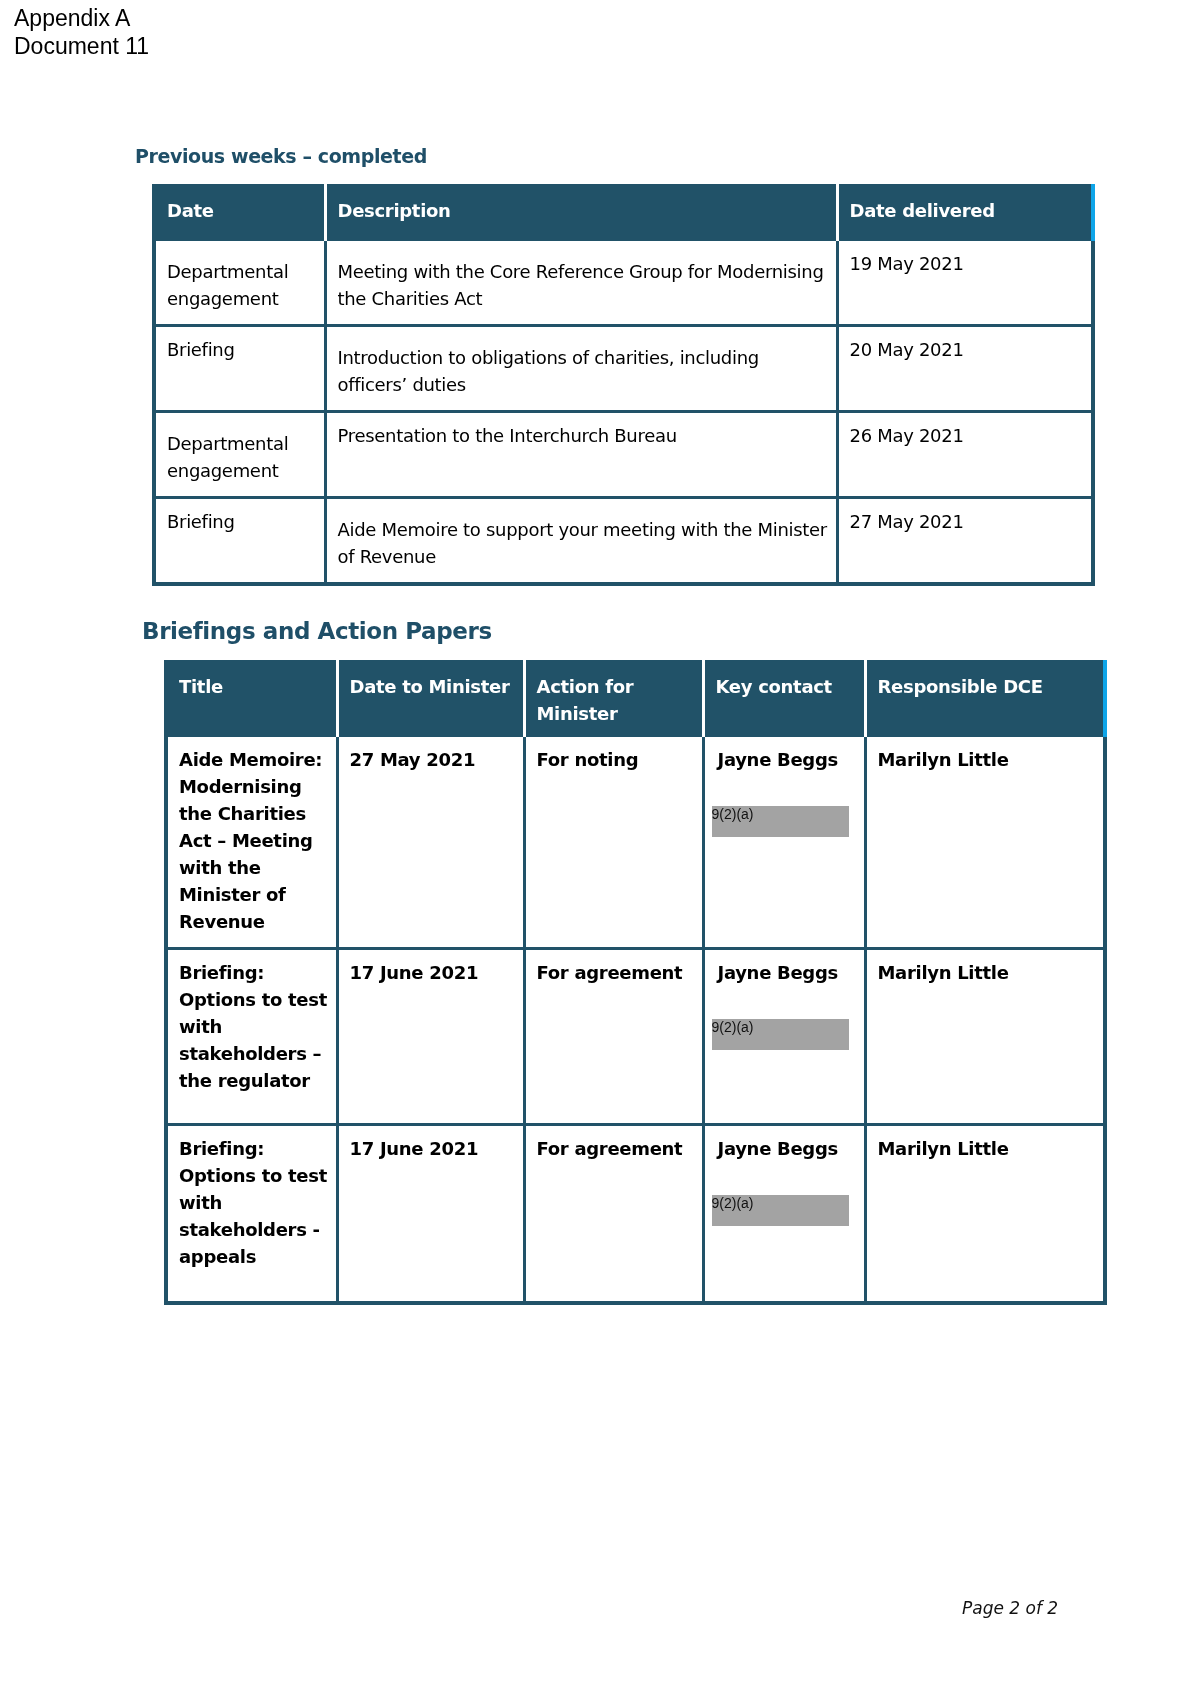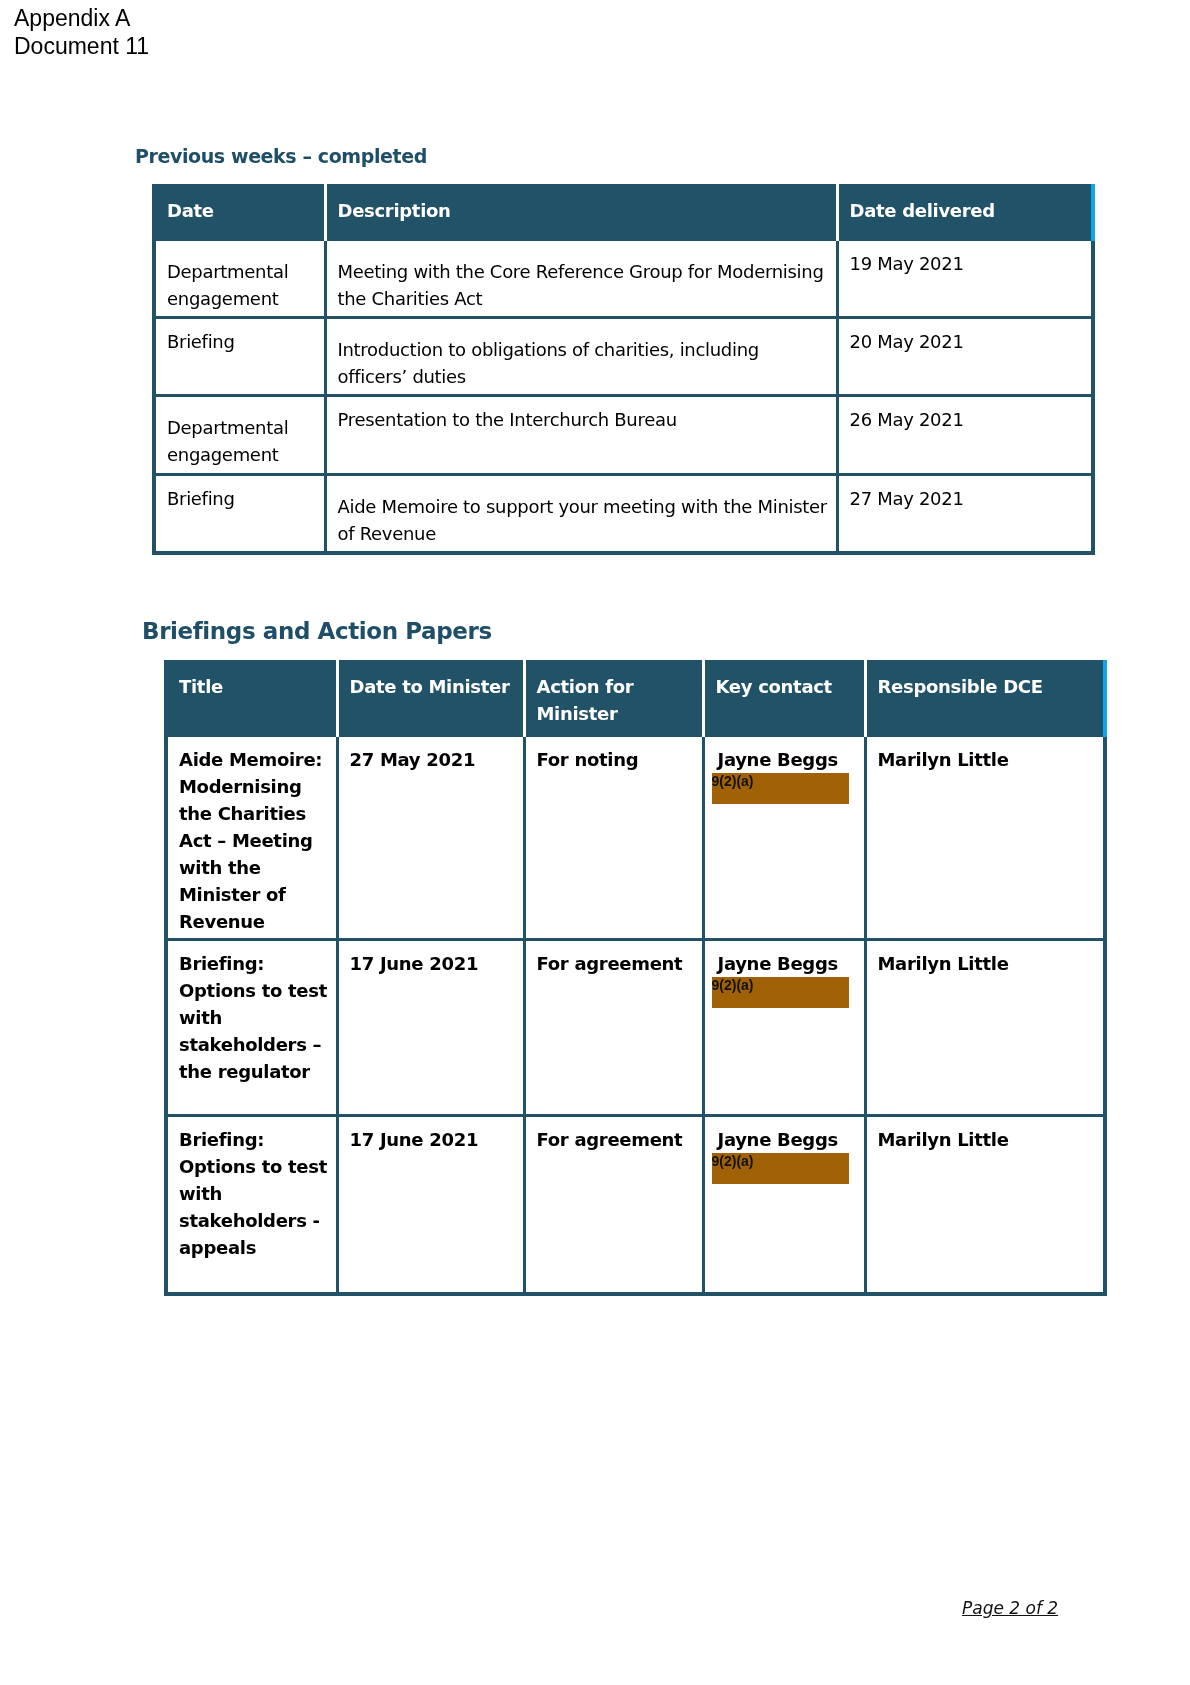--- a/index.html
+++ b/index.html
@@ -5,32 +5,32 @@
   html, body { margin:0; padding:0; background:#ffffff; }
   body { width:1190px; height:1685px; position:relative; overflow:hidden; font-family:"Liberation Sans", sans-serif; color:#000; }
   .header-block { position:absolute; left:14px; top:4px; font-family:"Liberation Sans", sans-serif; font-size:23px; line-height:28px; color:#000; }
   .section-title { position:absolute; color:#1f4f68; font-family:"DejaVu Sans", sans-serif; font-weight:bold; letter-spacing:-0.4px; }
   .t1-title { left:135px; top:145px; font-size:19px; }
   .t2-title { left:142px; top:618px; font-size:23px; }
   table.doc { position:absolute; border-collapse:collapse; table-layout:fixed; font-family:"DejaVu Sans", sans-serif; }
   table.doc th { background:#215268; color:#fff; text-align:left; vertical-align:top; font-weight:bold; font-size:18px; line-height:27px; padding:13px 10px 0 11px; border-left:3px solid #ffffff; letter-spacing:-0.3px; }
   table.doc th:first-child { border-left:4px solid #215268; }
   table.doc th:last-child { border-right:4px solid #0ea5e9; }
-  table.doc td { vertical-align:top; font-size:18px; line-height:27px; padding:0 8px 3px 11px; border:3px solid #215268; letter-spacing:-0.3px; }
+  table.doc td { vertical-align:top; font-size:18px; line-height:27px; padding:0 8px 12px 11px; border:3px solid #215268; letter-spacing:-0.3px; }
   table.doc td:first-child { border-left-width:4px; }
   table.doc td:last-child { border-right-width:4px; }
   table.doc tr:last-child td { border-bottom-width:4px; }
   #t1 { left:152px; top:184px; width:939px; }
   #t1 th { height:41px; padding-top:13px; }
   #t2 { left:164px; top:660px; width:939px; }
   #t2 th { height:61px; padding-top:13px; }
   #t2 td { font-weight:bold; }
-  .redact { display:block; width:137px; height:31px; background:#a16207; font-family:"Liberation Sans", sans-serif; font-weight:bold; font-size:14px; line-height:16px; color:#111; margin-left:-4px; letter-spacing:0; }
+  .redact { display:block; width:137px; height:31px; background:#a3a3a3; font-family:"Liberation Sans", sans-serif; font-weight:normal; font-size:14px; line-height:16px; color:#111; margin-left:-4px; letter-spacing:0;margin-top:33px; }
   .contact-name { display:block; padding-left:2px; }
-  .page-num { position:absolute; left:962px; top:1598px; font-family:"DejaVu Sans", sans-serif; font-style:italic; font-size:17px; color:#111;text-decoration:underline; }
+  .page-num { position:absolute; left:962px; top:1598px; font-family:"DejaVu Sans", sans-serif; font-style:italic; font-size:17px; color:#111; }
 </style>
 </head>
 <body>
 
 <div class="header-block">
   <div>Appendix A</div>
   <div>Document 11</div>
 </div>
 
 <div class="section-title t1-title">Previous weeks – completed</div>

